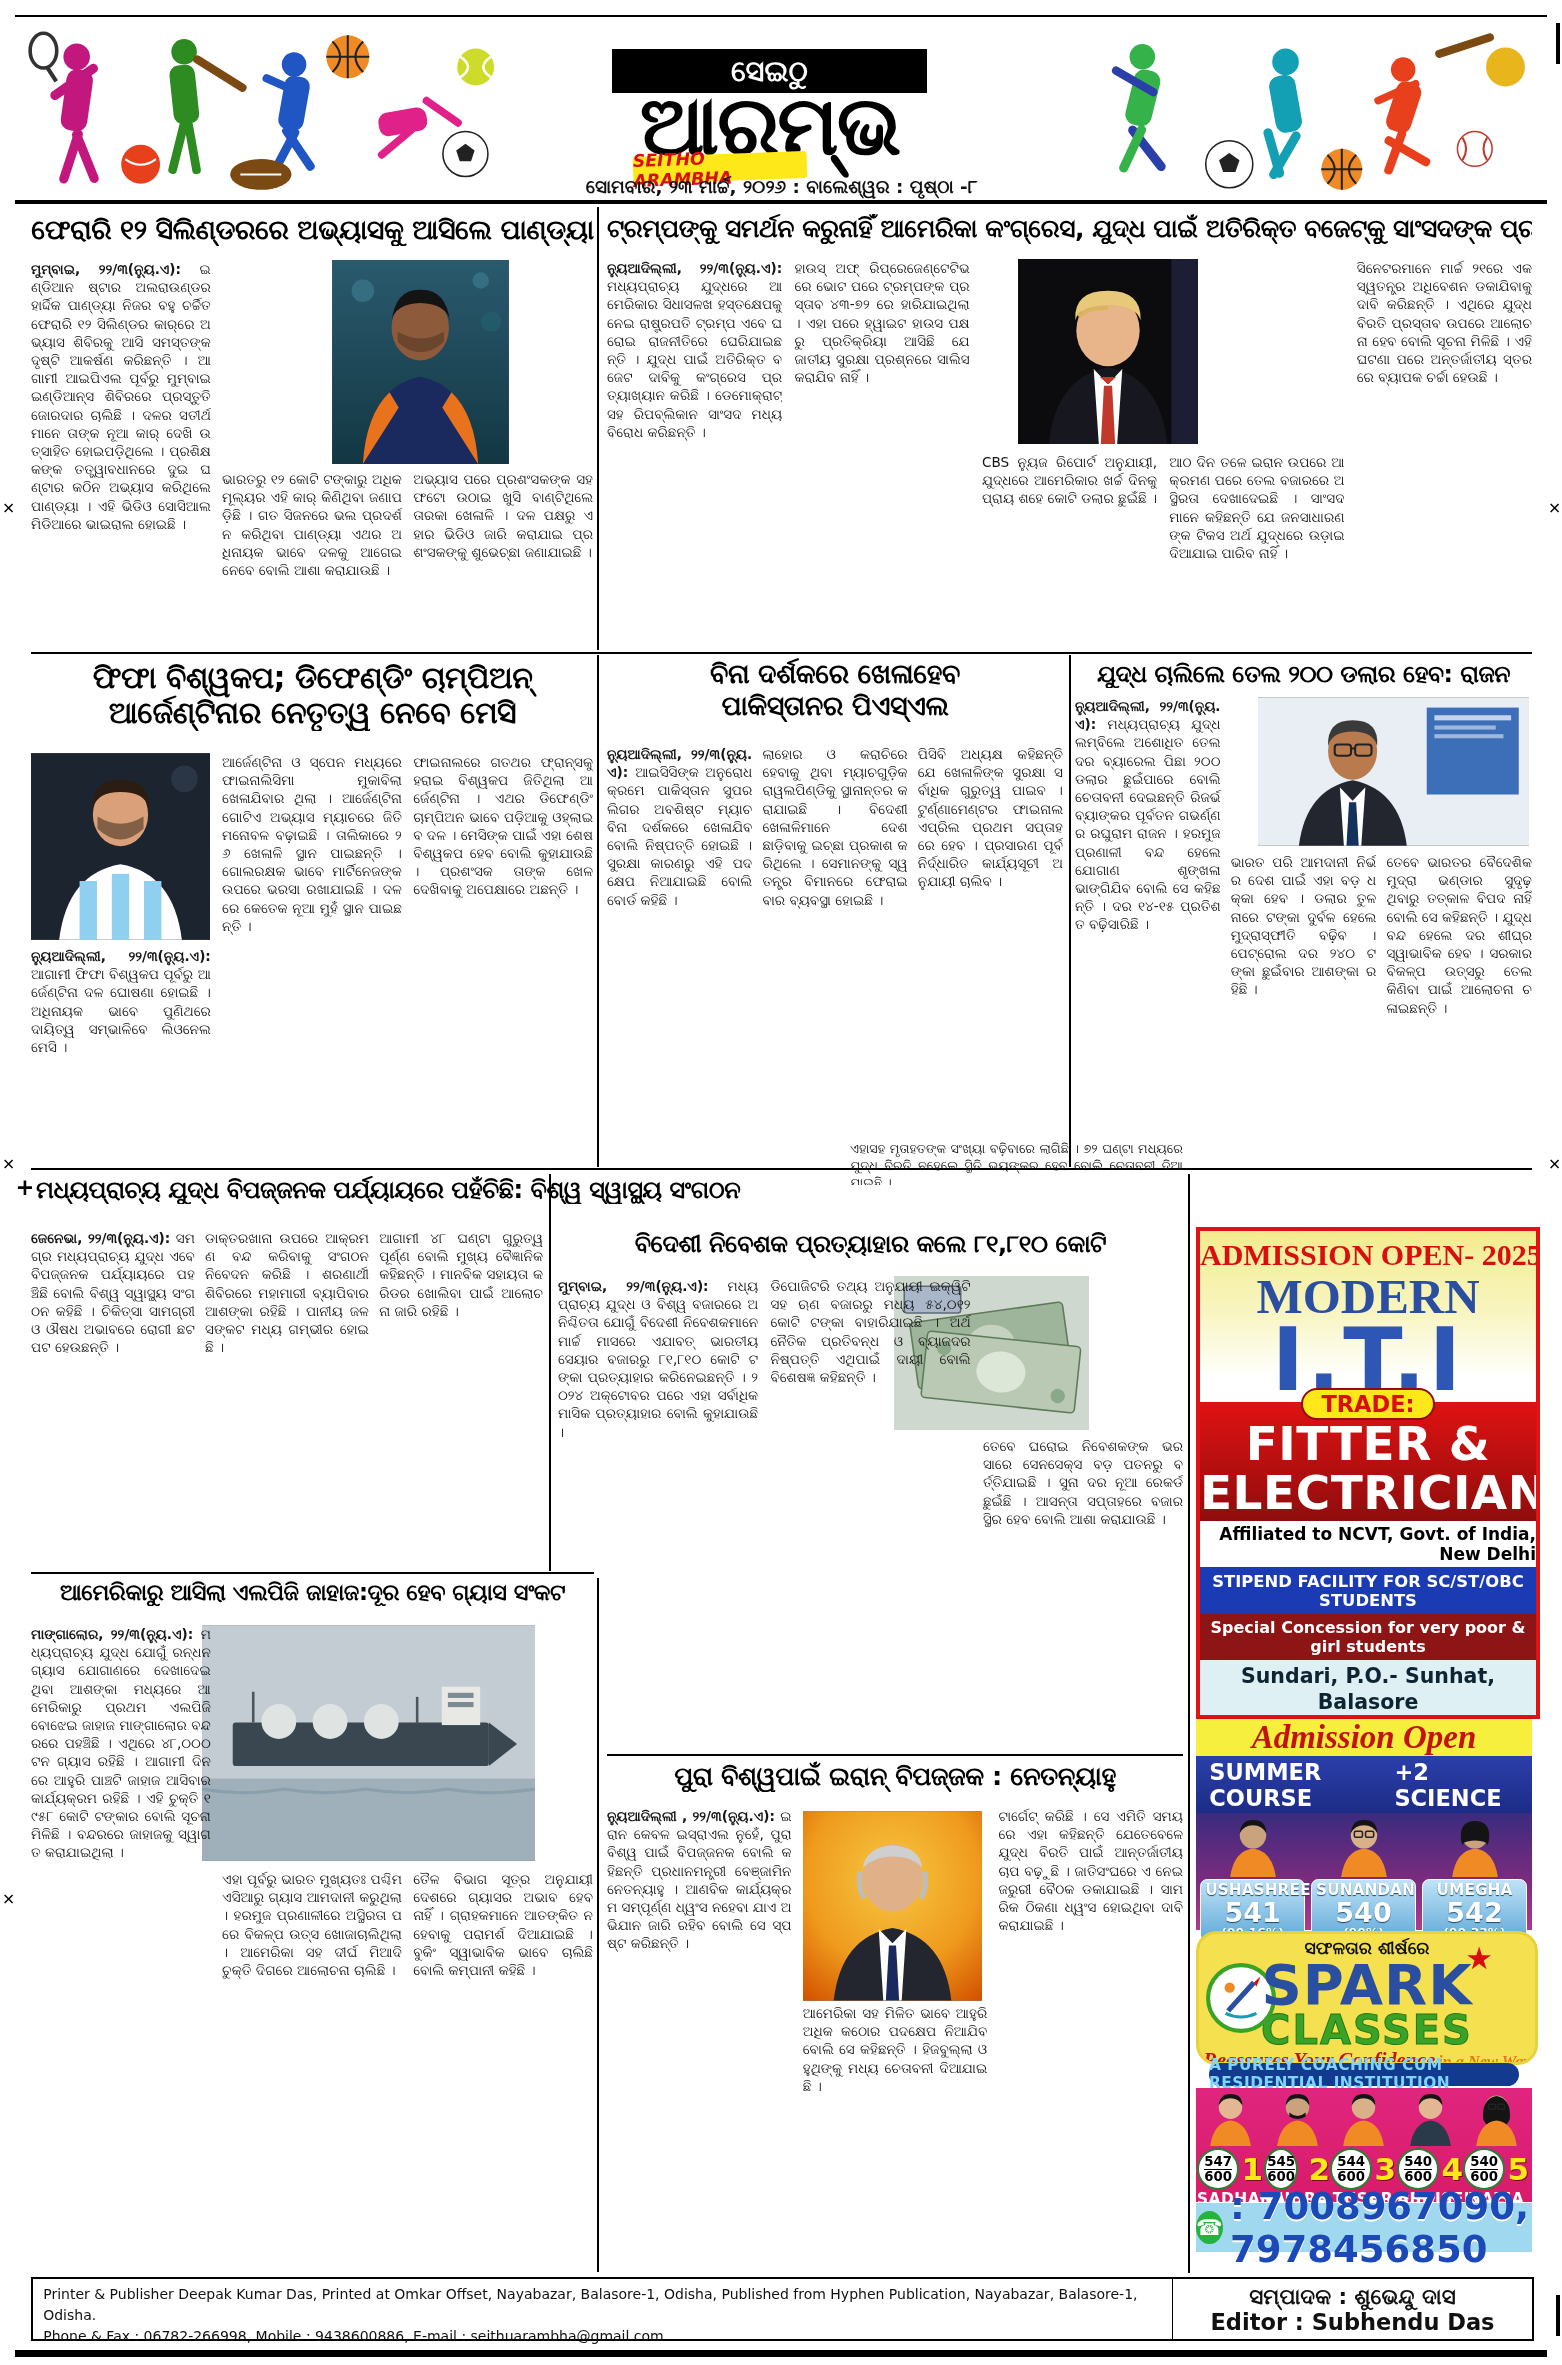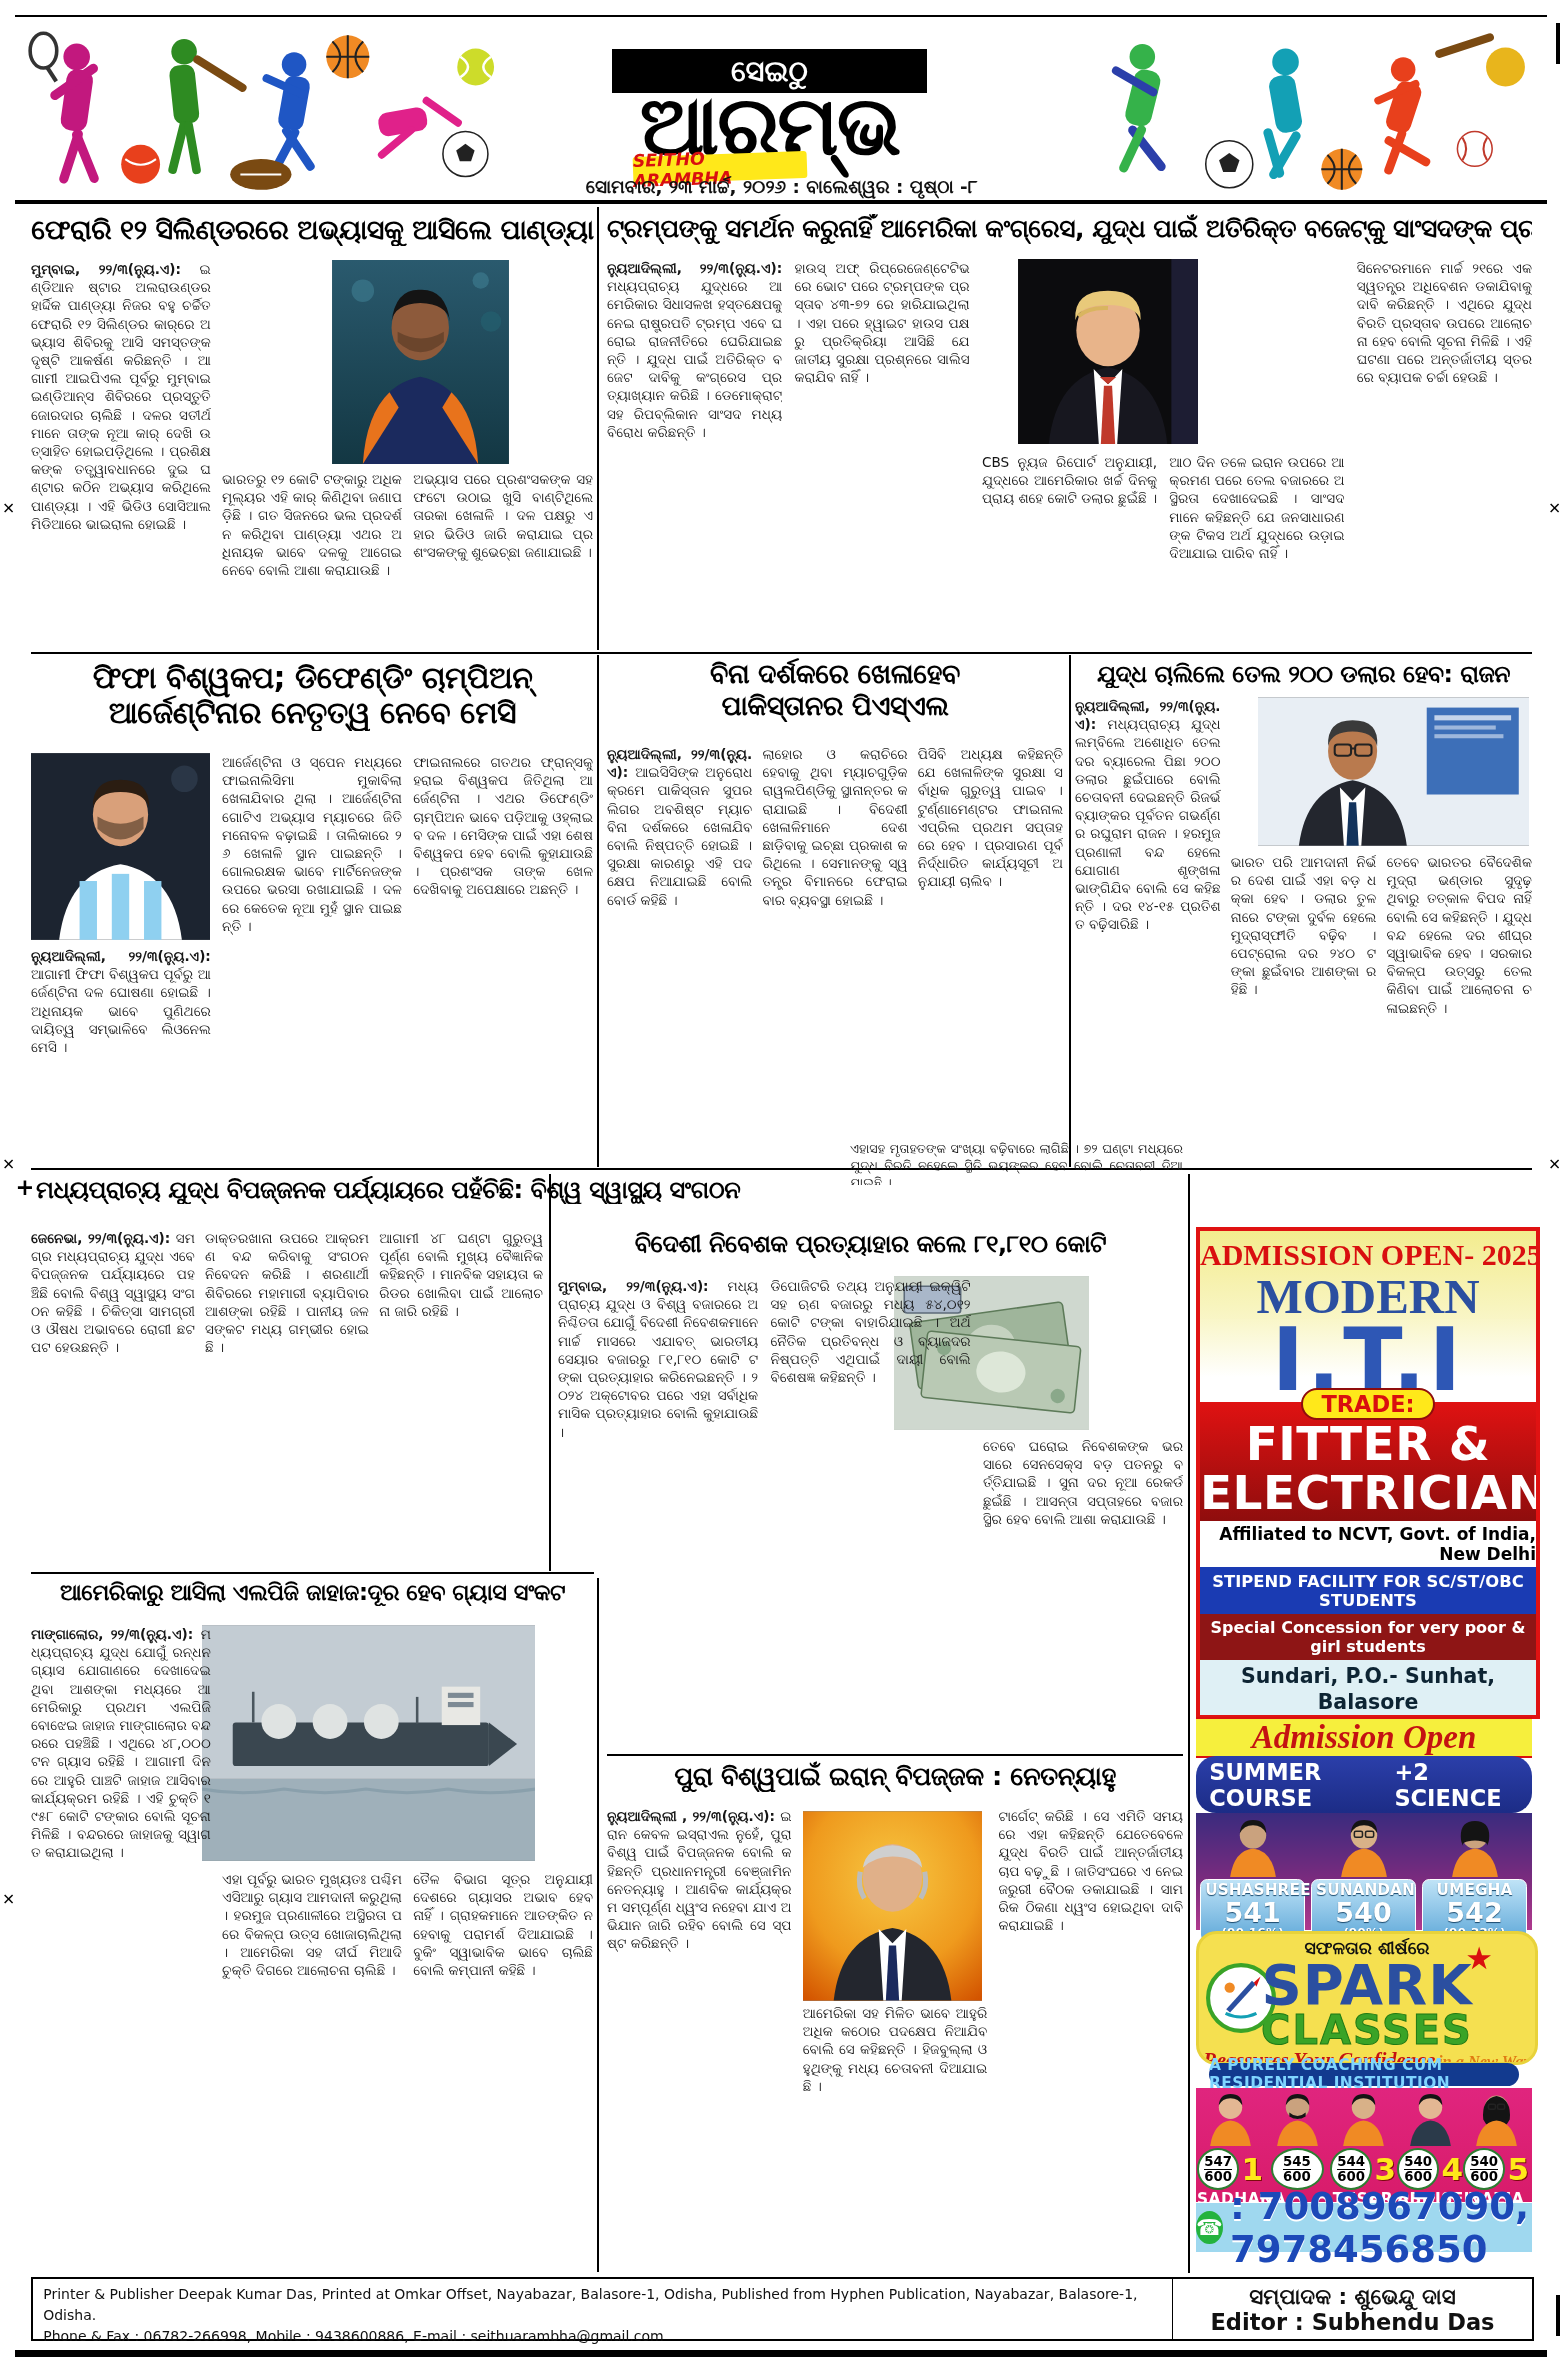--- a/index.html
+++ b/index.html
@@ -465,21 +465,21 @@
     <div class="col" style="flex:1;">
       <span>ଟାର୍ଗେଟ୍ କରିଛି । ସେ ଏମିତି ସମୟରେ ଏହା କହିଛନ୍ତି ଯେତେବେଳେ ଯୁଦ୍ଧ ବିରତି ପାଇଁ ଆନ୍ତର୍ଜାତୀୟ ଚାପ ବଢ଼ୁଛି । ଜାତିସଂଘରେ ଏ ନେଇ ଜରୁରୀ ବୈଠକ ଡକାଯାଇଛି । ସାମରିକ ଠିକଣା ଧ୍ୱଂସ ହୋଇଥିବା ଦାବି କରାଯାଇଛି ।</span>
     </div>
   </div>
 
   <div class="vrule" style="left:597px;top:1578px;height:694px;"></div>
 
   <div class="adm-strip" style="left:1196px;top:1717px;width:336px;height:37px;">
     <span>Admission Open</span>
   </div>
-  <div class="blueband" style="left:1196px;top:1756px;width:336px;height:57px;border-radius:20px;">
+  <div class="blueband" style="left:1196px;top:1756px;width:336px;height:57px;">
     <div class="r">
       <span>SUMMER COURSE</span>
       <span>+2 SCIENCE</span>
     </div>
     <div class="r">
       <span>CRASH COURSE</span>
       <span>+2 ARTS</span>
     </div>
   </div>
 
@@ -556,21 +556,21 @@
       </div>
       <div class="stuname">SADHANA</div>
     </div>
     <div class="stu" style="left:68px;top:2px;width:66px;">
       <svg width="47" height="56" viewBox="0 0 92 110">
           <circle cx="46" cy="34" r="23" fill="#caa27e"></circle>
           <path d="M23 30 q2 -22 23 -22 q23 0 23 22 q-7 -14 -23 -14 q-16 0 -23 14z" fill="#141414"></path>
           <path d="M30 44 q16 14 32 0 v8 q-16 10 -32 0z" fill="#141414"></path>
           <path d="M6 110 q7 -46 40 -50 q33 4 40 50z" fill="#f08a24"></path>
         </svg>
-      <div style="display:flex;align-items:center;justify-content:center;gap:10px;flex-direction:column;">
+      <div style="display:flex;align-items:center;justify-content:center;gap:10px;">
         <div class="oval">
             <span>545</span>
             <span style="border-top:1px solid #000;">600</span>
           </div>
         <span class="rank">2</span>
       </div>
       <div class="stuname">RUDRA</div>
     </div>
     <div class="stu" style="left:134px;top:2px;width:66px;">
       <svg width="47" height="56" viewBox="0 0 92 110">

